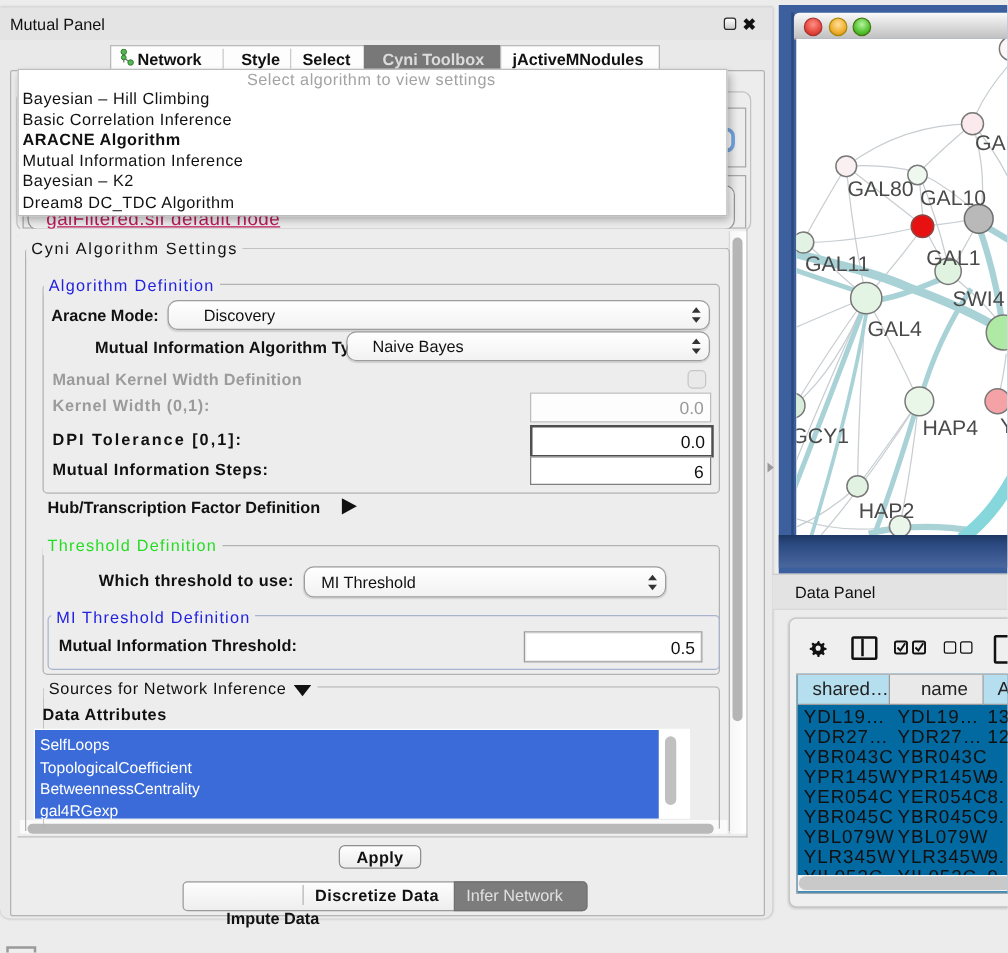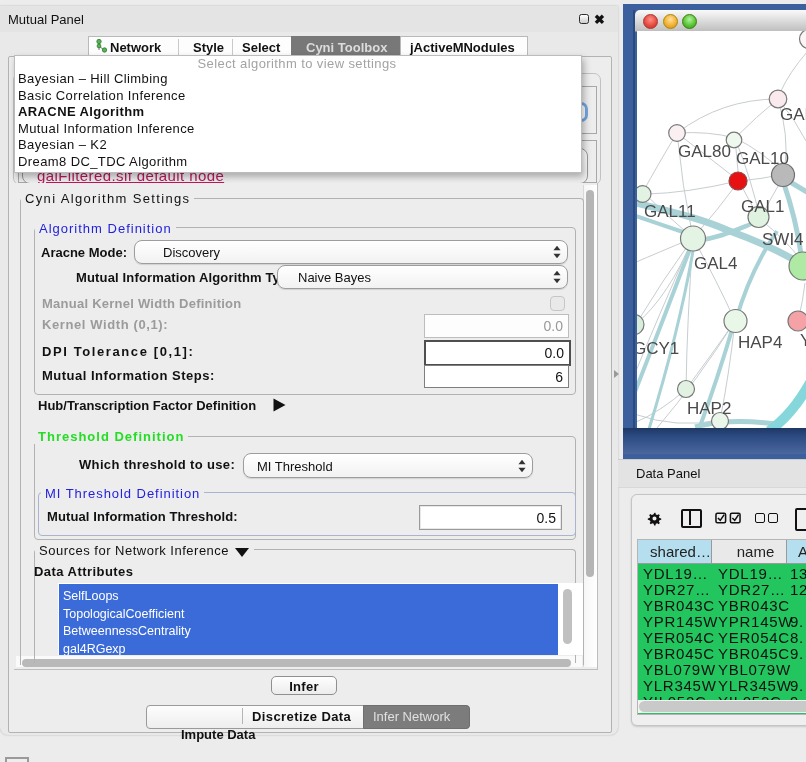--- a/index.html
+++ b/index.html
@@ -116,21 +116,21 @@
 <div class="fld" style="left:424px;top:365px;width:143px;height:21px;border:1px solid #7f7f7f;">
       <span>6</span>
     </div>
 
 <div class="abs lbl b" style="left:38px;top:398px;">Hub/Transcription Factor Definition</div>
 <svg class="abs" style="left:272px;top:398px;" width="15" height="14" viewBox="0 0 15 14">
       <path d="M1.5 0.5 L13.5 7 L1.5 13.5 Z" fill="#111"></path>
     </svg>
 
 <div class="abs grp" style="left:34px;top:436px;width:540px;height:102px;"></div>
-<div class="grplbl" style="left:34px;top:429px;color:#24dd24;letter-spacing:1.0px;font-weight:bold;">Threshold Definition</div>
+<div class="grplbl" style="left:34px;top:429px;color:#24dd24;letter-spacing:1.0px;">Threshold Definition</div>
 
 <div class="abs lbl b" style="left:79px;top:457px;letter-spacing:0.35px;">Which threshold to use:</div>
 <div class="combo" style="left:243px;top:453px;width:288px;height:23px;">
   <span class="ct" style="left:13px;">MI Threshold</span>
   <svg class="carrows" viewBox="0 0 9 14">
         <path d="M4.5 0 L8.5 5 H0.5 Z" fill="#333"></path>
         <path d="M4.5 14 L8.5 9 H0.5 Z" fill="#333"></path>
       </svg>
 </div>
 
@@ -141,28 +141,28 @@
       <span>0.5</span>
     </div>
 
 <div class="abs grp" style="left:34px;top:549px;width:540px;height:113px;border-bottom:none;border-radius:4px 4px 0 0;"></div>
 <div class="grplbl" style="left:35px;top:543px;color:#111;letter-spacing:0.5px;">Sources for Network Inference</div>
 <div class="abs" style="left:228px;top:543px;width:26px;height:14px;background:#ededed;"></div>
 <svg class="abs" style="left:235px;top:548px;" width="14" height="10" viewBox="0 0 14 10">
       <path d="M0 0 L14 0 L7 9 Z" fill="#111"></path>
     </svg>
 <div class="abs lbl b" style="left:34px;top:564px;letter-spacing:0.45px;text-align:right;">Data Attributes</div>
-<div class="abs" style="left:58px;top:583px;width:525px;height:72px;background:#fff;overflow:hidden;">
+<div class="abs" style="left:27px;top:583px;width:525px;height:72px;background:#fff;overflow:hidden;">
   <div class="abs" style="left:1px;top:1px;width:499px;height:71px;background:#3b6bd8;"></div>
   <div class="abs" style="left:5px;top:5px;font-size:12.5px;color:#fff;line-height:17.7px;">SelfLoops<br>TopologicalCoefficient<br>BetweennessCentrality<br>gal4RGexp</div>
   <div class="abs" style="left:505px;top:6px;width:9px;height:55px;background:#c0c0c0;border-radius:5px;"></div>
 </div>
 
 <div class="abs" style="left:271px;top:676px;width:64px;height:17px;border:1px solid #8f8f8f;border-radius:5px;background:linear-gradient(#fefefe,#ececec);text-align:center;">
-  <span style="font-size:13px;font-weight:bold;color:#111;line-height:17px;letter-spacing:0.3px;">Infer</span></div>
+  <span style="font-size:13px;font-weight:bold;color:#111;line-height:17px;letter-spacing:0.3px;">Apply</span></div>
 
 <div class="abs" style="left:146px;top:705px;width:322px;height:22px;border:1px solid #9a9a9a;border-radius:4px;background:linear-gradient(#fdfdfd,#eee);"></div>
 <div class="abs" style="left:242px;top:708px;width:1px;height:16px;background:#b5b5b5;"></div>
 <div class="abs" style="left:363px;top:705px;width:105px;height:22px;background:#7c7c7c;border:1px solid #6f6f6f;border-radius:0 4px 4px 0;"></div>
 <div class="abs lbl b" style="left:156px;top:727px;padding-left:25px;">Impute Data</div>
 <div class="abs lbl b" style="left:252px;top:709px;letter-spacing:0.4px;">Discretize Data</div>
 <div class="abs lbl" style="left:373px;top:709px;color:#e0e0e0;">Infer Network</div>
 
 <div class="abs" style="left:5px;top:757px;width:20px;height:18px;border:2px solid #9a9a9a;background:#eee;"></div>
 
@@ -270,21 +270,21 @@
 <svg class="abs" style="left:715px;top:512px;" width="26" height="12" viewBox="0 0 27 12">
   <rect x="1" y="1" width="10" height="10" fill="none" stroke="#111" stroke-width="1.6" rx="1.5"></rect>
   <path d="M3 6 L5.5 8.5 L9.5 2.5" stroke="#111" stroke-width="1.6" fill="none"></path>
   <rect x="16" y="1" width="10" height="10" fill="none" stroke="#111" stroke-width="1.6" rx="1.5"></rect>
   <path d="M18 6 L20.5 8.5 L24.5 2.5" stroke="#111" stroke-width="1.6" fill="none"></path>
 </svg>
 <div class="abs" style="left:755px;top:513px;width:8px;height:8px;border:1.6px solid #111;border-radius:2px;"></div>
 <div class="abs" style="left:768px;top:513px;width:8px;height:8px;border:1.6px solid #111;border-radius:2px;"></div>
 <div class="abs" style="left:795px;top:508px;width:12px;height:19px;border:2.2px solid #111;border-radius:2px;background:#efefef;"></div>
 
-<div class="abs" style="left:637px;top:539px;width:169px;height:174px;background:#22c55e;border:1px solid #b5b5b5;border-right:none;overflow:hidden;">
+<div class="abs" style="left:637px;top:539px;width:169px;height:174px;background:#0369a1;border:1px solid #b5b5b5;border-right:none;overflow:hidden;">
   <div class="abs" style="left:0;top:0;width:73px;height:23px;background:#b5dfef;border-right:1px solid #9a9a9a;border-bottom:1px solid #9a9a9a;text-align:center;font-size:15px;line-height:23px;color:#222;text-indent:12px;">shared…</div>
   <div class="abs" style="left:74px;top:0;width:74px;height:23px;background:#e9e9e9;border-right:1px solid #9a9a9a;border-bottom:1px solid #9a9a9a;text-align:center;font-size:15px;line-height:23px;color:#222;text-indent:13px;">name</div>
   <div class="abs" style="left:149px;top:0;width:21px;height:23px;background:#b5dfef;border-bottom:1px solid #9a9a9a;font-size:15px;line-height:23px;color:#222;padding-left:11px;">A</div>
   <div class="abs" style="left:5px;top:26px;font-size:15px;letter-spacing:0.75px;line-height:16px;color:#111;">YDL19…<br>YDR27…<br>YBR043C<br>YPR145W<br>YER054C<br>YBR045C<br>YBL079W<br>YLR345W<br>YIL052C</div>
   <div class="abs" style="left:80px;top:26px;font-size:15px;letter-spacing:0.75px;line-height:16px;color:#111;">YDL19…<br>YDR27…<br>YBR043C<br>YPR145W<br>YER054C<br>YBR045C<br>YBL079W<br>YLR345W<br>YIL052C</div>
   <div class="abs" style="left:152px;top:26px;font-size:15px;letter-spacing:0.75px;line-height:16px;color:#111;">13<br>12<br>&nbsp;<br>9.<br>8.<br>9.<br>&nbsp;<br>9.<br>9.</div>
   <div class="abs" style="left:0px;top:160px;width:169px;height:13px;background:#f3f3f3;"></div>
   <div class="abs" style="left:1px;top:161px;width:168px;height:11px;background:#c9c9c9;border-radius:6px 0 0 6px;"></div>
 </div>
 

